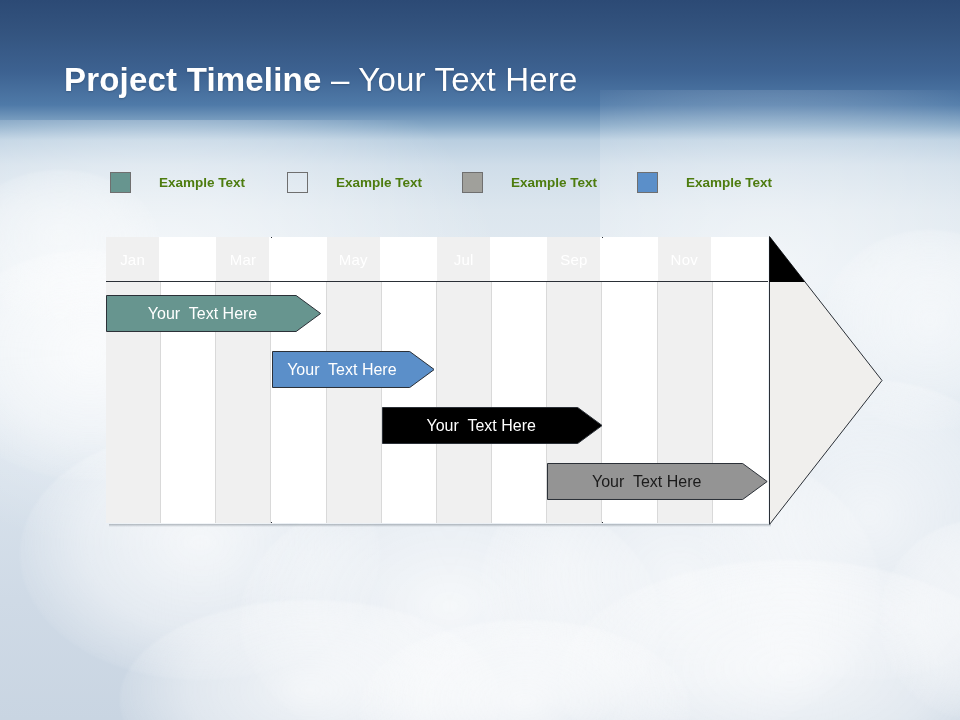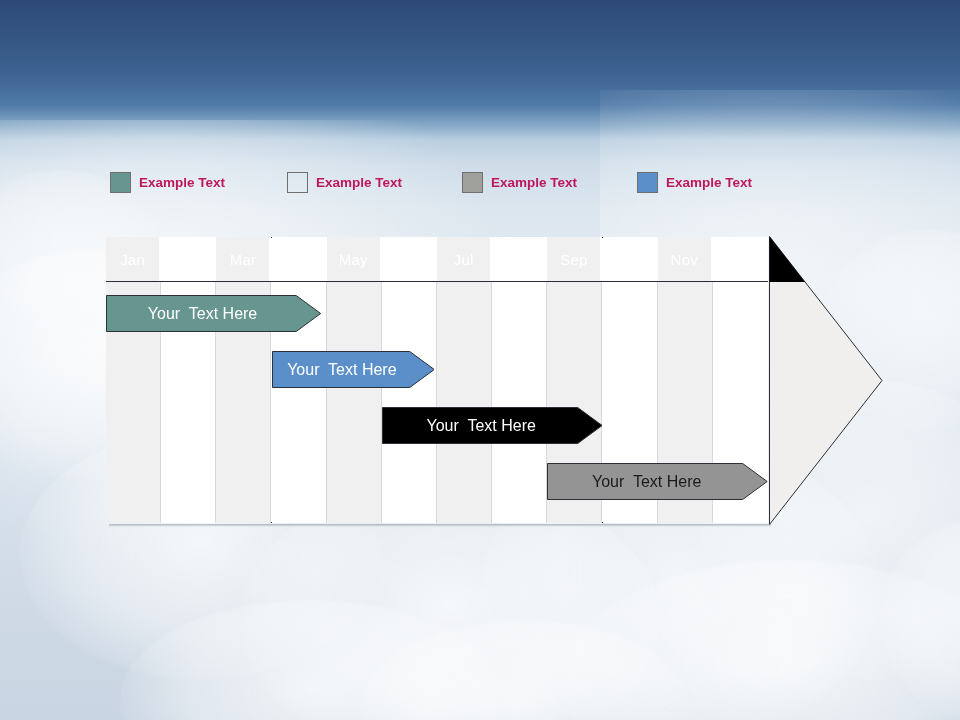--- a/index.html
+++ b/index.html
@@ -92,24 +92,24 @@
     align-items: center;
     height: 24px;
     white-space: nowrap;
   }
   .legend-swatch {
     width: 19px; height: 19px;
     border: 1px solid #6f6f6f;
     flex: none;
   }
   .legend-label {
-    margin-left: 8px;
+    margin-left: 28px;
     font-size: 13.5px;
     font-weight: bold;
-    color: #be185d;
+    color: #4d7c0f;
   }
 
   
   #chart {
     position: absolute;
     left: 106px; top: 237px;
     width: 662px; height: 286px;
   }
   .chart-outline {
     position: absolute; inset: 0;
@@ -198,20 +198,23 @@
   <div class="cloud c11"></div>
   <div class="cloud c2"></div>
   <div class="cloud c3"></div>
   <div class="cloud c4"></div>
   <div class="cloud c5"></div>
   <div class="cloud c6"></div>
   <div class="cloud c7"></div>
   <div class="cloud c10"></div>
   <div class="cloud c12"></div>
 
+  <div id="title">
+    <span class="strong">Project Timeline</span><span class="light"> – Your Text Here</span>
+  </div>
 
   <div id="legend">
       <div class="legend-item" style="left: 0px;">
         <span class="legend-swatch" style="background: rgb(103, 149, 143);"></span>
         <span class="legend-label">Example Text</span>
       </div>
       <div class="legend-item" style="left: 177px;">
         <span class="legend-swatch"></span>
         <span class="legend-label">Example Text</span>
       </div>

